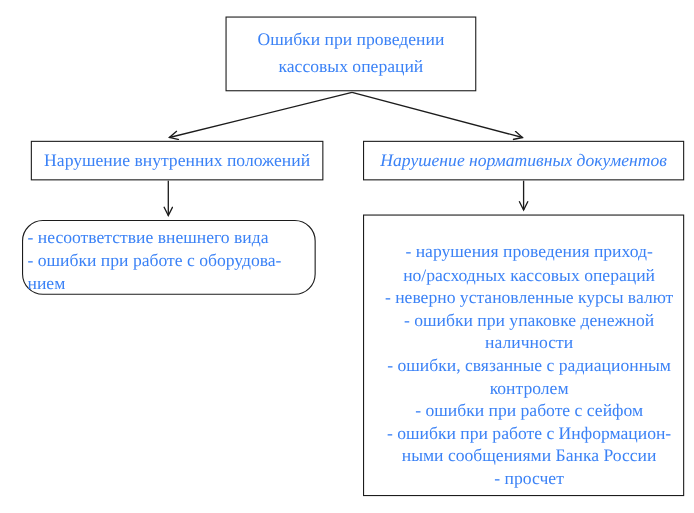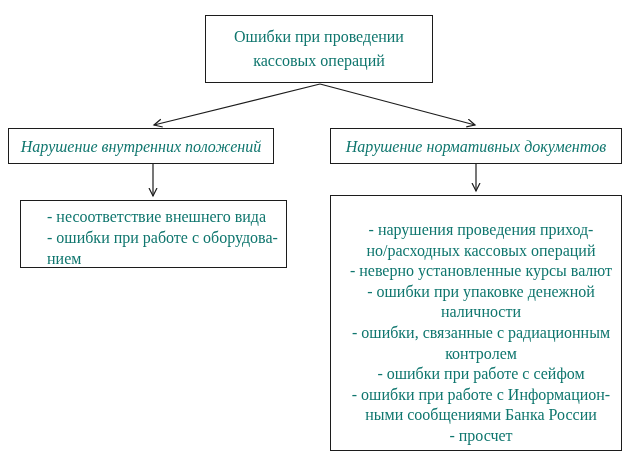--- a/index.html
+++ b/index.html
@@ -6,45 +6,45 @@
     margin: 0;
     padding: 0;
     background: #ffffff;
   }
   .canvas {
     position: relative;
     width: 631px;
     height: 466px;
     background: #ffffff;
     font-family: "Liberation Serif", "DejaVu Serif", serif;
-    color: #0f766e;
+    color: #3b82f6;
     overflow: hidden;
   }
   .box {
     position: absolute;
     box-sizing: border-box;
     border: 1.4px solid #1c1c1c;
     background: #ffffff;
     font-size: 16px;
     line-height: 21px;
   }
   .box.centered {
     display: flex;
     align-items: center;
     justify-content: center;
     text-align: center;
   }
   .multiline {
     white-space: pre-line;
   }
   #root-box        { left: 205px; top: 15px;  width: 228px; height: 68px; line-height: 24px; }
-  #branch-left     { left: 8px;  top: 128px; width: 266px; height: 36px; font-style: italic; }
+  #branch-left     { left: 28px;  top: 128px; width: 266px; height: 36px; }
   #branch-right    { left: 330px; top: 128px; width: 292px; height: 36px; font-style: italic; }
   #details-left    { left: 20px;  top: 200px; width: 267px; height: 68px;
-                     padding: 5px 6px 0 26px; text-align: left; }
+                     padding: 5px 6px 0 4px; text-align: left; border-radius: 19px; }
   #details-right   { left: 330px; top: 195px; width: 292px; height: 256px;
                      padding: 24px 6px 0 16px; text-align: center; line-height: 20.6px; }
   svg.connectors {
     position: absolute;
     left: 0; top: 0;
     width: 631px; height: 466px;
     pointer-events: none;
   }
 </style>
 </head>

